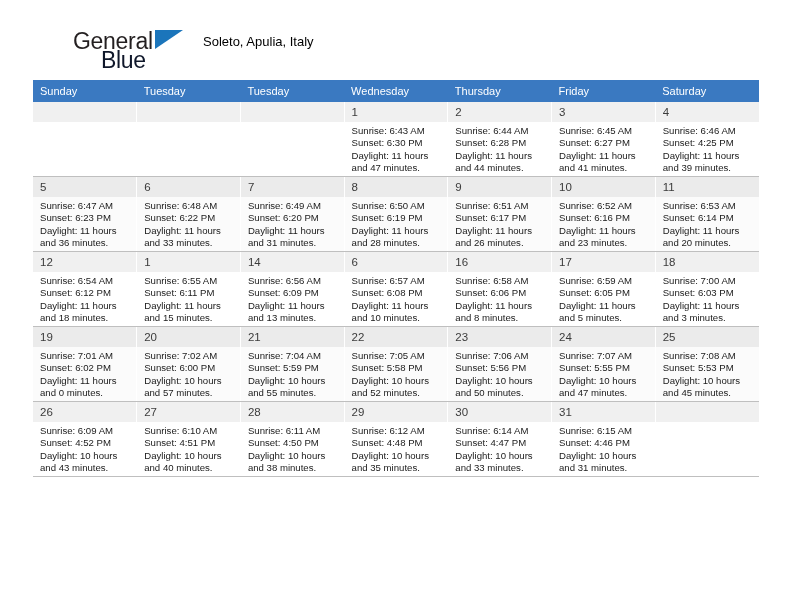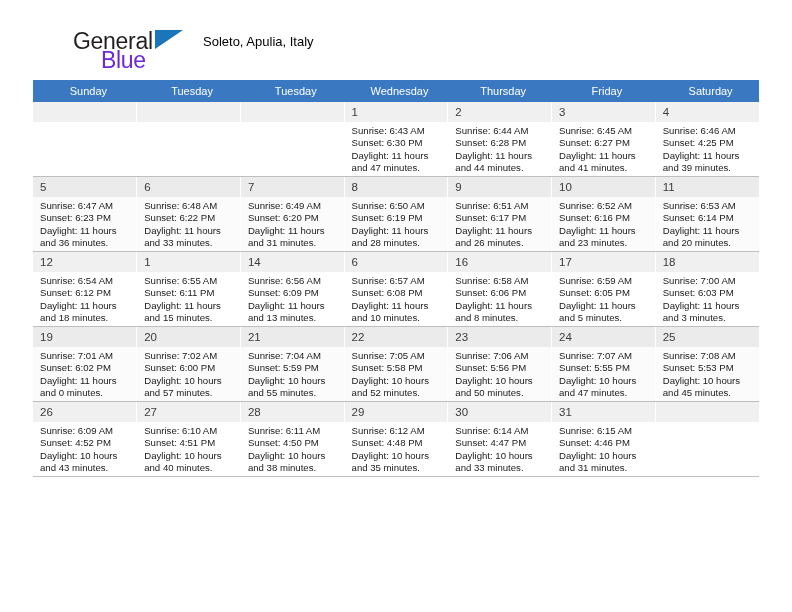--- a/index.html
+++ b/index.html
@@ -44,21 +44,21 @@
     letter-spacing: -0.3px;
     color: #231f20;
     font-family: "Liberation Sans", sans-serif;
   }
   .logo-blue {
     position: absolute;
     left: 28px;
     top: 19px;
     font-size: 23px;
     letter-spacing: -0.3px;
-    color: #6d28d9;
+    color: #0f172a;
     font-family: "Liberation Sans", sans-serif;
   }
   .logo-triangle {
     position: absolute;
     left: 82px;
     top: 2px;
     width: 0;
     height: 0;
     border-left: 28px solid #1b75bb;
     border-bottom: 19px solid transparent;
@@ -86,21 +86,21 @@
     width: 726px;
     border-collapse: collapse;
     table-layout: fixed;
     margin-top: 8px;
   }
   .calendar th {
     background: #3a79c1;
     color: #ffffff;
     font-size: 11px;
     font-weight: normal;
-    text-align: center;
+    text-align: left;
     padding: 5px 0 5px 7px;
     height: 11px;
     border: none;
   }
   .calendar td {
     vertical-align: top;
     width: 103.7px;
     height: 74px;
     padding: 0;
     border-right: 1px solid #ffffff;

